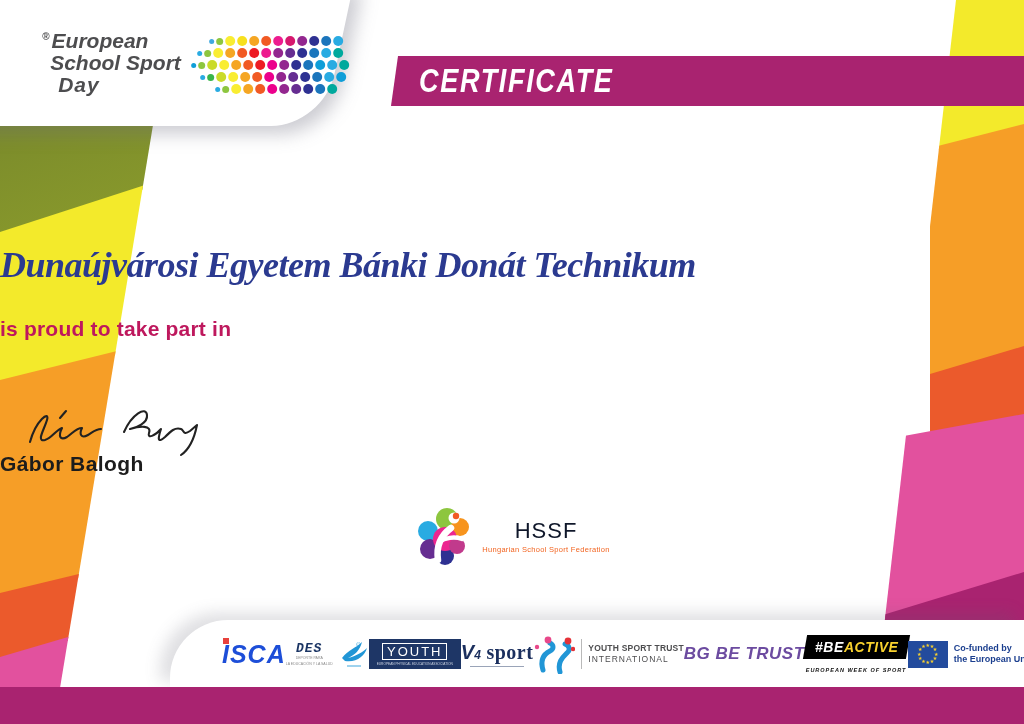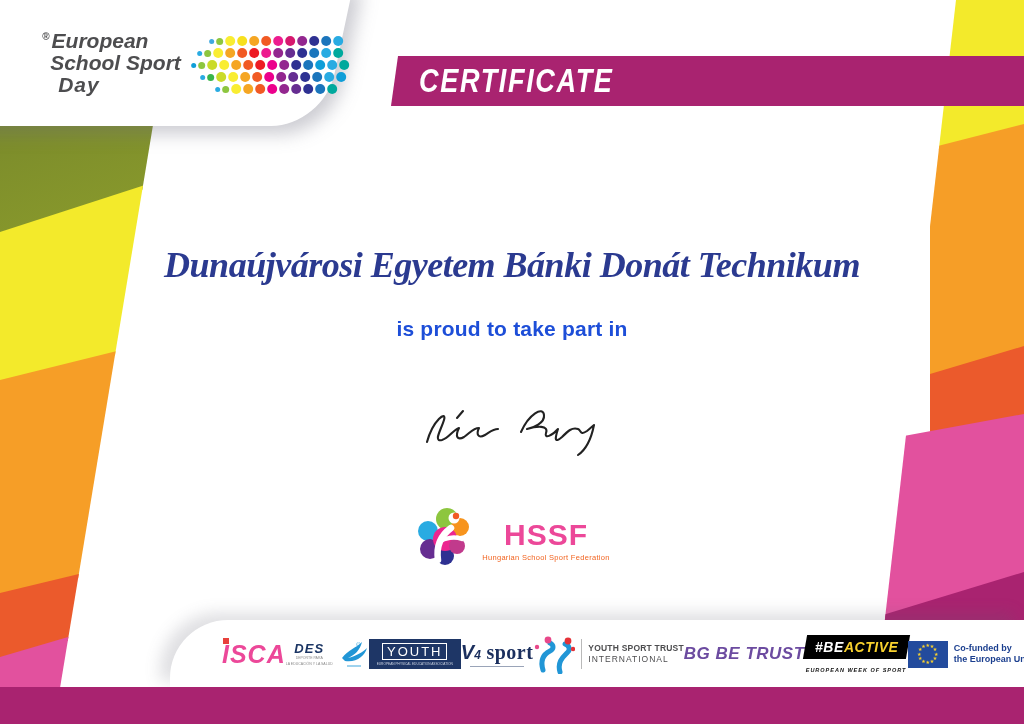--- a/index.html
+++ b/index.html
@@ -48,41 +48,41 @@
   .essd-text{color:#4d4d4f;font-style:italic;font-weight:bold;line-height:1.04;font-size:21px;
     white-space:nowrap;}
   .essd-text .reg{font-size:10px;vertical-align:super;font-style:normal;margin-right:2px;}
   .essd-line2{padding-left:8px;}
   .essd-line3{padding-left:16px;letter-spacing:1px;}
   .dot-matrix{display:flex;flex-direction:column;justify-content:center;padding-top:6px;}
   .dot-row{display:flex;align-items:center;gap:2px;margin-bottom:2px;}
   .dot{border-radius:50%;flex:none;}
 
   
-  .center-abs{position:absolute;left:0;right:0;text-align:center;z-index:4;}
+  .center-abs{position:absolute;left:0;right:0;text-align:left;z-index:4;}
   #recipient{top:244px;font-family:"Liberation Serif",serif;font-style:italic;font-weight:bold;
     font-size:36px;color:#2b3a90;letter-spacing:-0.5px;}
-  #statement{top:314px;color:#1d4ed8;font-weight:bold;font-size:21px;line-height:1.42;
+  #statement{top:314px;color:#be185d;font-weight:bold;font-size:21px;line-height:1.42;
     letter-spacing:0.2px;}
   #signature{top:398px;}
   #signer-name{top:452px;color:#1c1c1c;font-weight:bold;font-size:21px;letter-spacing:0.4px;}
   #signer-title{top:477px;color:#2d2d2d;font-weight:bold;font-size:14px;letter-spacing:0.3px;}
   #hssf{top:506px;display:flex;align-items:flex-start;justify-content:center;gap:6px;}
   .hssf-textcol{display:flex;flex-direction:column;align-items:center;margin-top:14px;}
-  .hssf-acronym{font-weight:bold;font-size:30px;color:#ec4899;letter-spacing:1px;line-height:1;}
+  .hssf-acronym{font-weight:normal;font-size:22px;color:#0f172a;letter-spacing:1px;line-height:1;}
   .hssf-caption{font-size:7.5px;color:#f26522;margin-top:3px;letter-spacing:0.3px;white-space:nowrap;}
 
   
   .plogo{display:flex;align-items:center;gap:6px;flex:none;}
-  .isca-text{font-weight:bold;font-size:25px;color:#ec4899;letter-spacing:1px;
+  .isca-text{font-weight:bold;font-size:25px;color:#1d4ed8;letter-spacing:1px;
     font-style:italic;line-height:1;}
   .isca-dot{width:6px;height:6px;background:#e8413c;position:absolute;left:1px;top:-4px;}
   .isca-wrap{position:relative;}
   .des-col{display:flex;flex-direction:column;align-items:center;line-height:1;}
-  .des-label{font-weight:bold;font-size:13px;color:#1b3564;letter-spacing:1px;font-style:italic;}
+  .des-label{font-weight:bold;font-size:13px;color:#1b3564;letter-spacing:1px;font-style:italic;font-family:Liberation Mono, monospace;}
   .des-cap{font-size:3.5px;color:#8a8a8a;margin-top:2px;white-space:nowrap;}
   .eupea-box{background:#1e3666;color:#fff;padding:4px 8px 3px;display:flex;flex-direction:column;
     align-items:center;}
   .eupea-label{font-size:13px;letter-spacing:2px;border:1px solid #fff;padding:0 4px;line-height:1.2;}
   .eupea-cap{font-size:3.2px;margin-top:2px;white-space:nowrap;color:#cfd6e4;}
   .v4-col{display:flex;flex-direction:column;align-items:center;line-height:1;}
   .v4-mark{font-weight:bold;color:#1b2f5e;font-size:20px;font-style:italic;}
   .v4-mark .four{font-size:12px;}
   .v4-word{display:inline;font-style:normal;letter-spacing:0.5px;font-family:Liberation Serif, serif;}
   .v4-line{width:54px;border-top:1px solid #9aa4b8;margin-top:4px;}
@@ -224,20 +224,21 @@
   <div id="signature" class="center-abs">
     <svg width="230" height="62" viewBox="0 0 230 62">
       <g fill="none" stroke="#222222" stroke-width="2.1" stroke-linecap="round" stroke-linejoin="round">
         <path d="M30 44 C36 22 50 12 47 22 C44 32 36 44 45 42 C52 40 56 32 62 30 C58 38 60 43 67 39 C73 35 76 30 82 30 C79 36 81 41 88 37 C93 34 96 31 101 31"></path>
         <path d="M60 20 L66 13"></path>
         <path d="M124 34 C132 16 146 8 147 17 C148 25 136 30 130 31 C140 28 152 27 149 35 C147 41 155 38 161 31 C158 40 157 46 165 39 C171 33 175 29 181 31 C184 32 183 38 190 33 L197 27 C195 37 190 51 181 57"></path>
       </g>
     </svg>
   </div>
 
+  <div id="signer-name" class="center-abs">Gábor Balogh</div>
 
   <div id="hssf" class="center-abs">
     <svg width="62" height="62" viewBox="0 0 62 62">
       <circle cx="33" cy="13" r="11" fill="#8dc63f"></circle>
       <circle cx="46" cy="21" r="9" fill="#f7941d"></circle>
       <circle cx="14" cy="25" r="10" fill="#29abe2"></circle>
       <circle cx="16" cy="43" r="10" fill="#662d91"></circle>
       <circle cx="31" cy="50" r="9" fill="#2e3192"></circle>
       <circle cx="31" cy="33" r="12" fill="#ec268f"></circle>
       <circle cx="43" cy="40" r="8" fill="#c13a8c"></circle>

